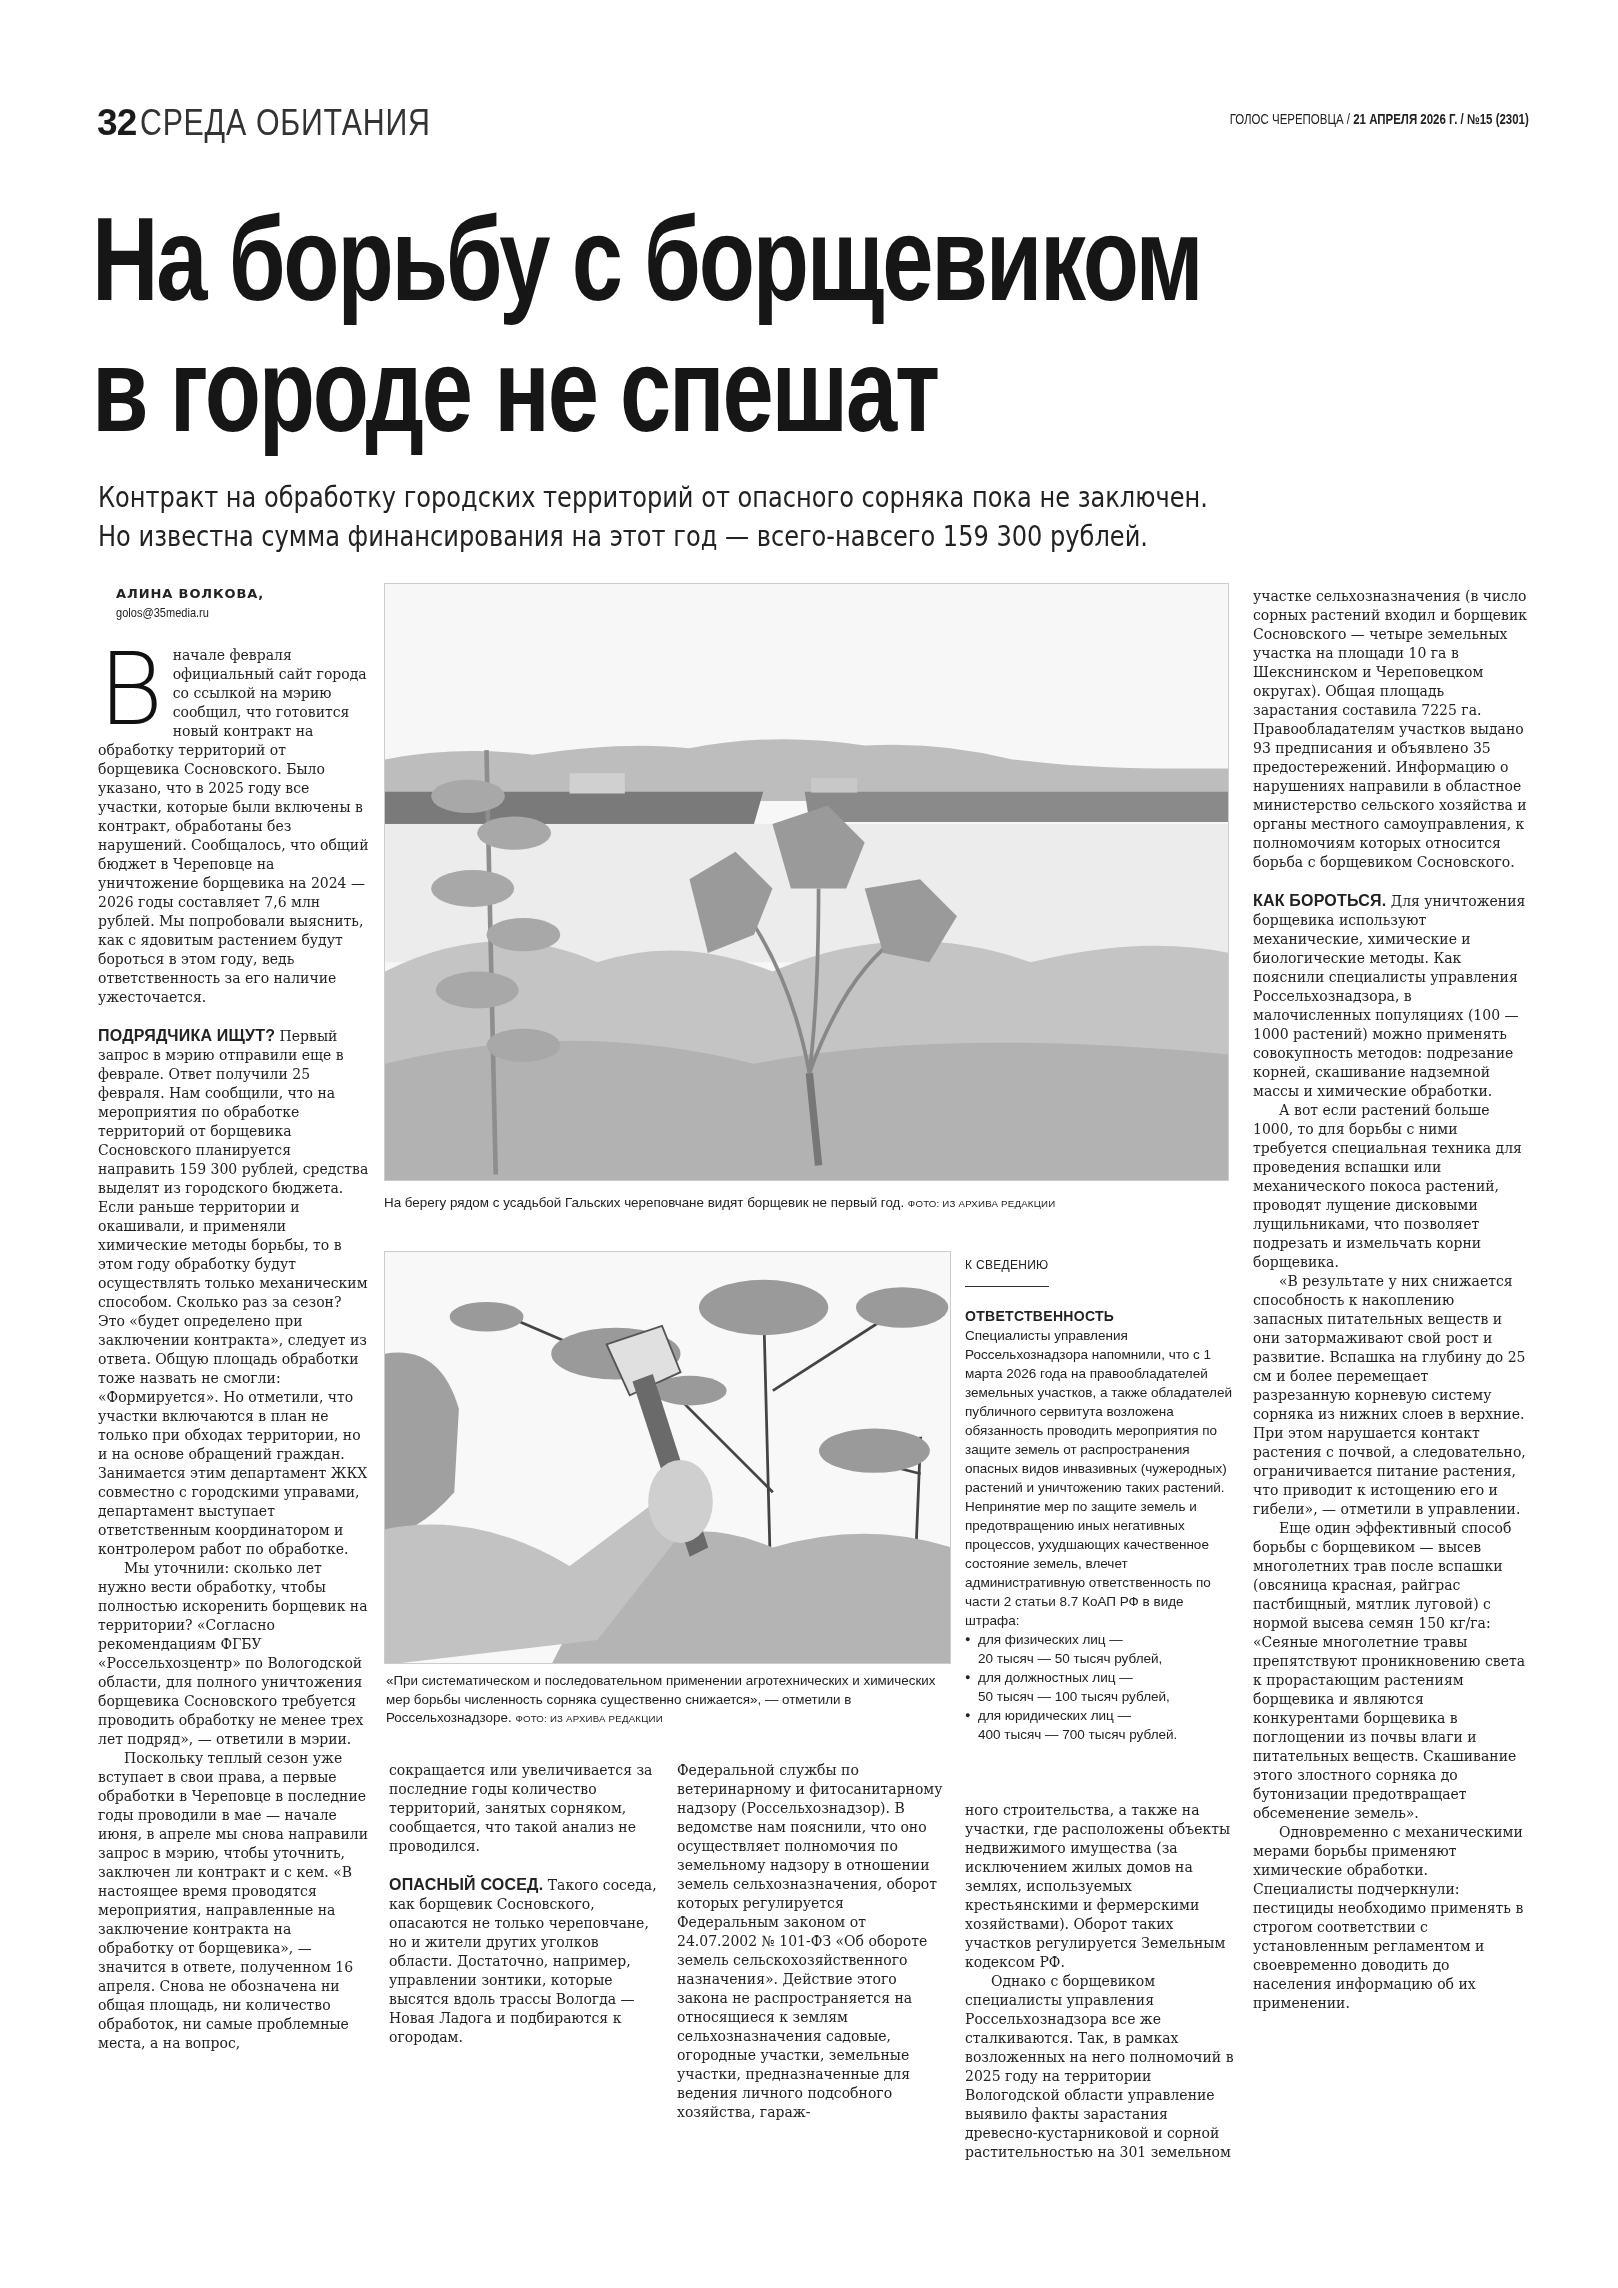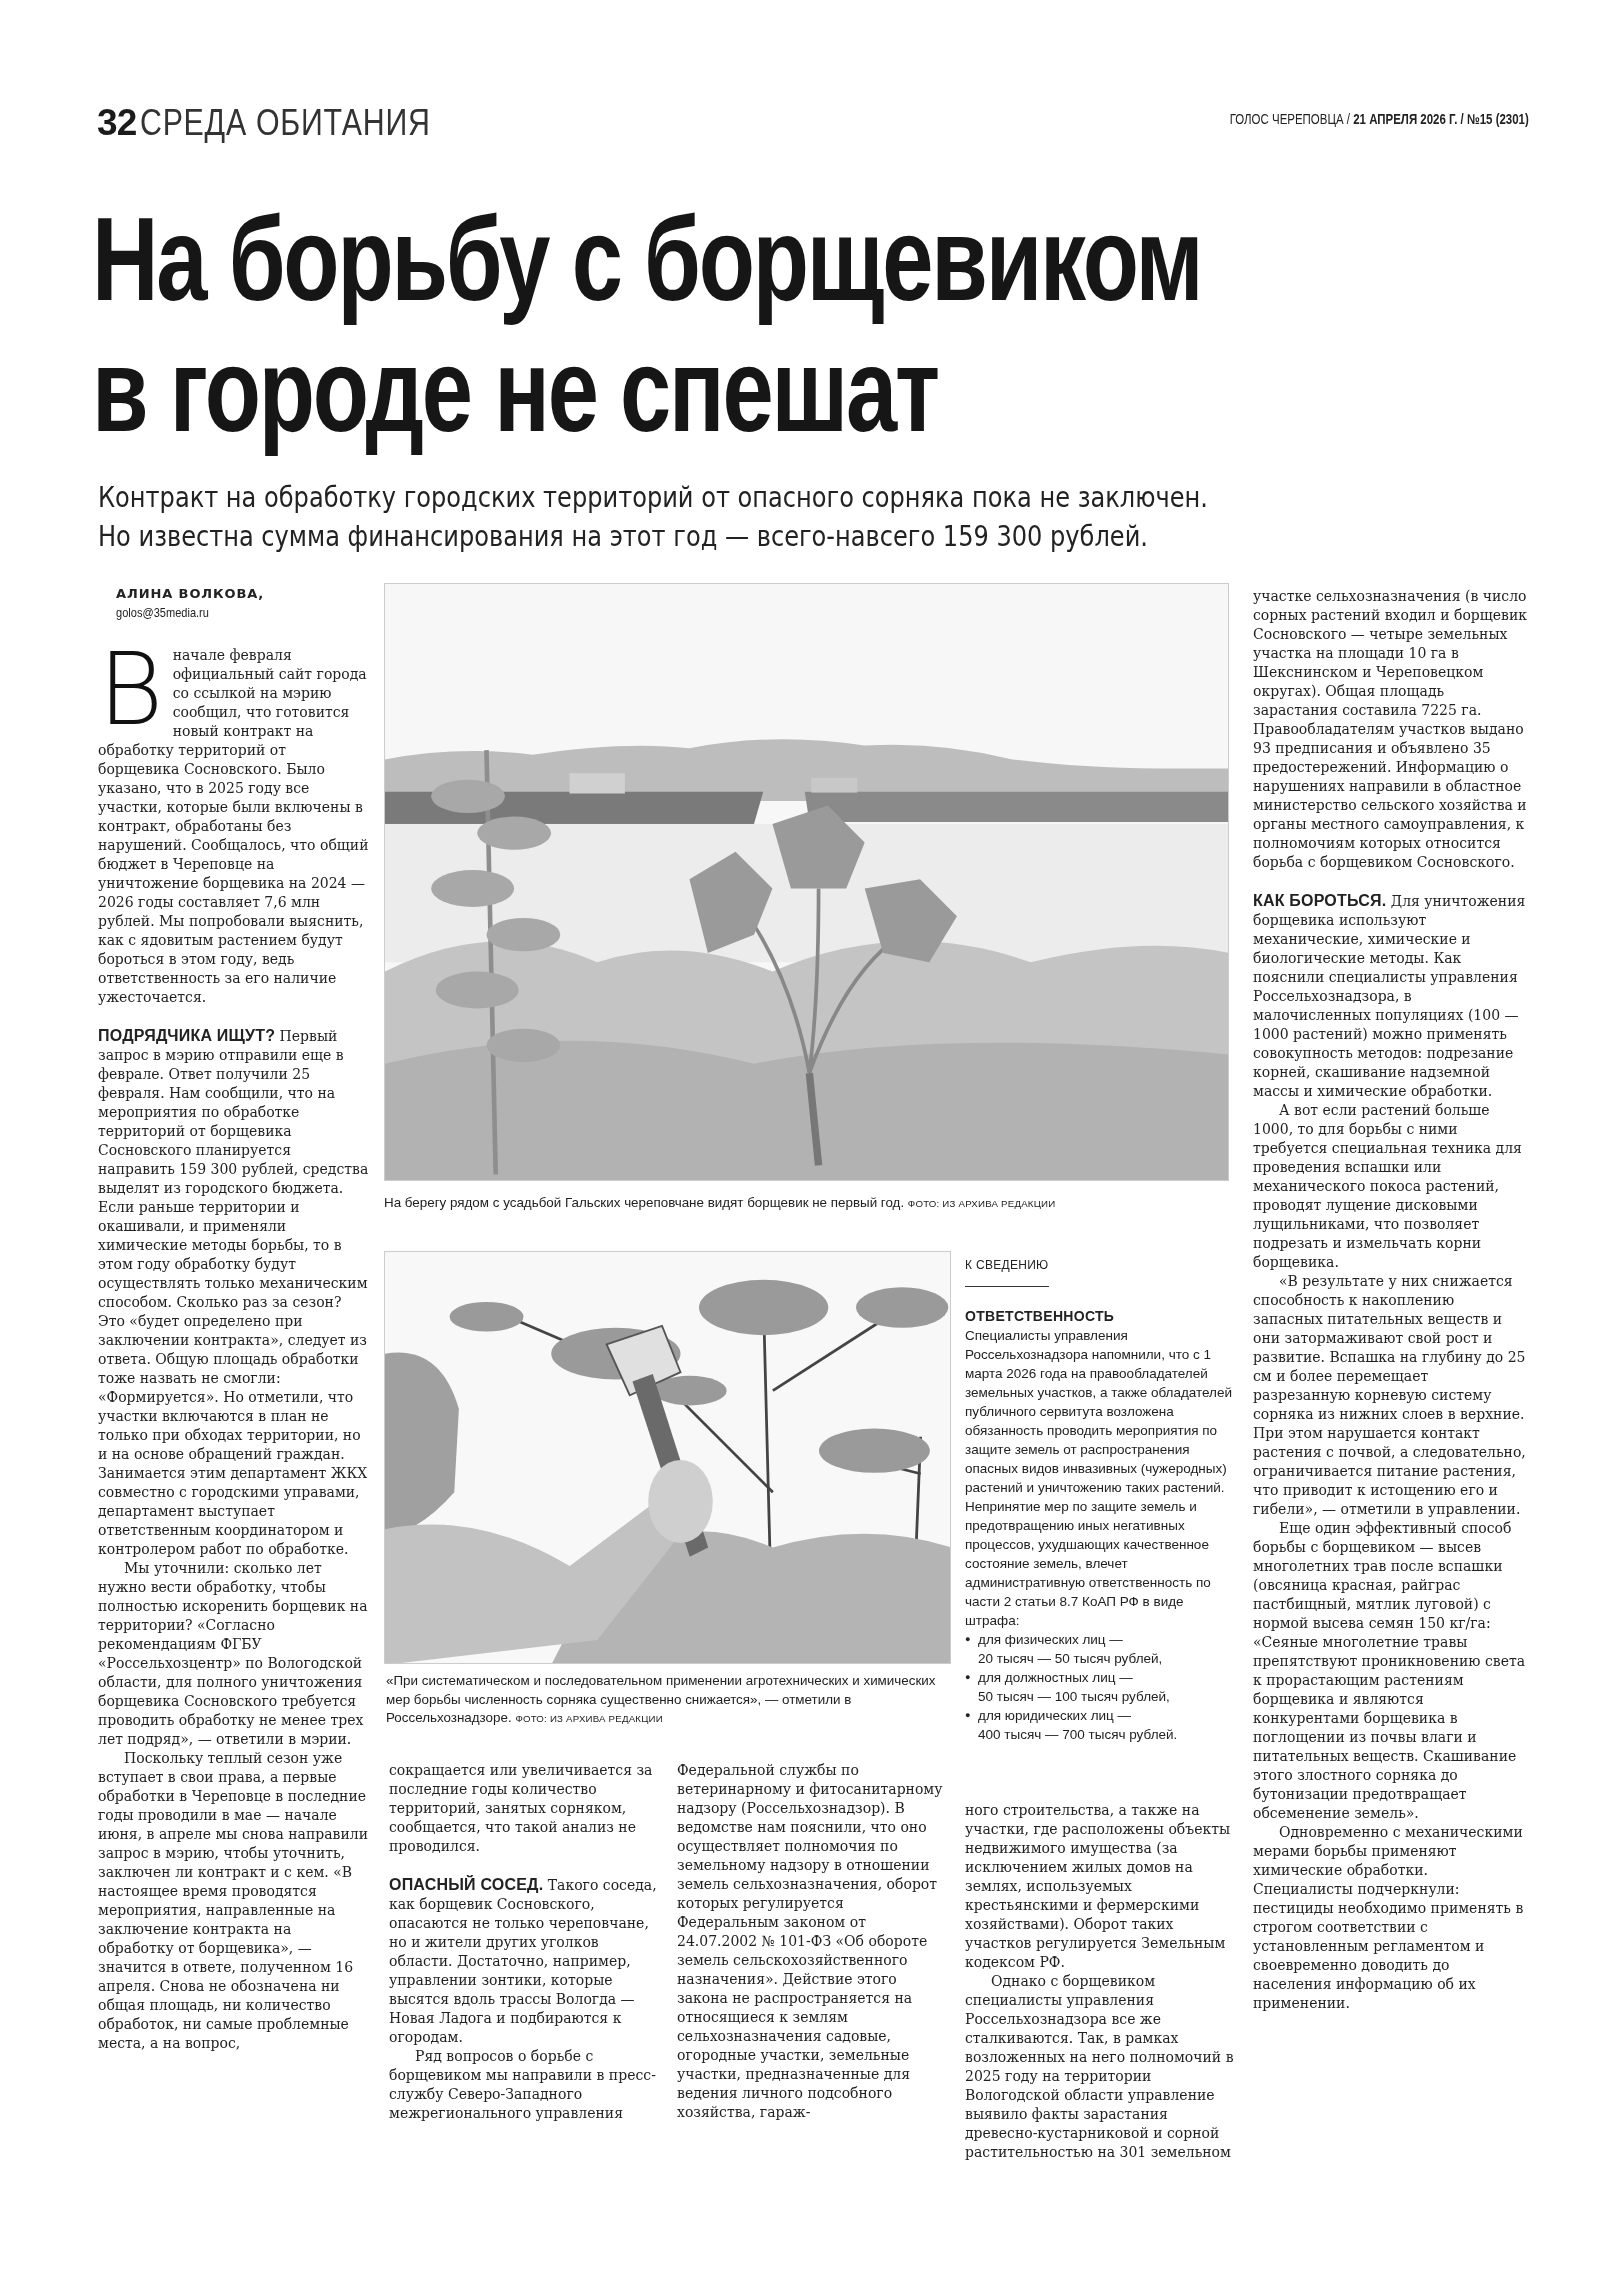--- a/index.html
+++ b/index.html
@@ -168,21 +168,20 @@
       <div>400 тысяч — 700 тысяч рублей.</div>
     </li>
   </ul>
 </div>
 
 <div class="col" style="left:389px; top:1761px; width:273px;">
   <p>сокращается или увеличивается за последние годы количество территорий, занятых сорняком, сообщается, что такой анализ не проводился.</p>
   <p class="gap">
     <span class="rubric">ОПАСНЫЙ СОСЕД.</span><span> Такого соседа, как борщевик Сосновского, опасаются не только череповчане, но и жители других уголков области. Достаточно, например, управлении зонтики, которые высятся вдоль трассы Вологда — Новая Ладога и подбираются к огородам.</span>
   </p>
-  <p class="indent">Ряд вопросов о борьбе с борщевиком мы направили в пресс-службу Северо-Западного межрегионального управления</p>
 </div>
 
 <div class="col" style="left:677px; top:1761px; width:269px;">
   <p>Федеральной службы по ветеринарному и фитосанитарному надзору (Россельхознадзор). В ведомстве нам пояснили, что оно осуществляет полномочия по земельному надзору в отношении земель сельхозназначения, оборот которых регулируется Федеральным законом от 24.07.2002 № 101-ФЗ «Об обороте земель сельскохозяйственного назначения». Действие этого закона не распространяется на относящиеся к землям сельхозназначения садовые, огородные участки, земельные участки, предназначенные для ведения личного подсобного хозяйства, гараж-</p>
 </div>
 
 <div class="col" style="left:965px; top:1761px; width:269px;margin-top:40px;">
   <p>ного строительства, а также на участки, где расположены объекты недвижимого имущества (за исключением жилых домов на землях, используемых крестьянскими и фермерскими хозяйствами). Оборот таких участков регулируется Земельным кодексом РФ.</p>
   <p class="indent">Однако с борщевиком специалисты управления Россельхознадзора все же сталкиваются. Так, в рамках возложенных на него полномочий в 2025 году на территории Вологодской области управление выявило факты зарастания древесно-кустарниковой и сорной растительностью на 301 земельном</p>
 </div>

